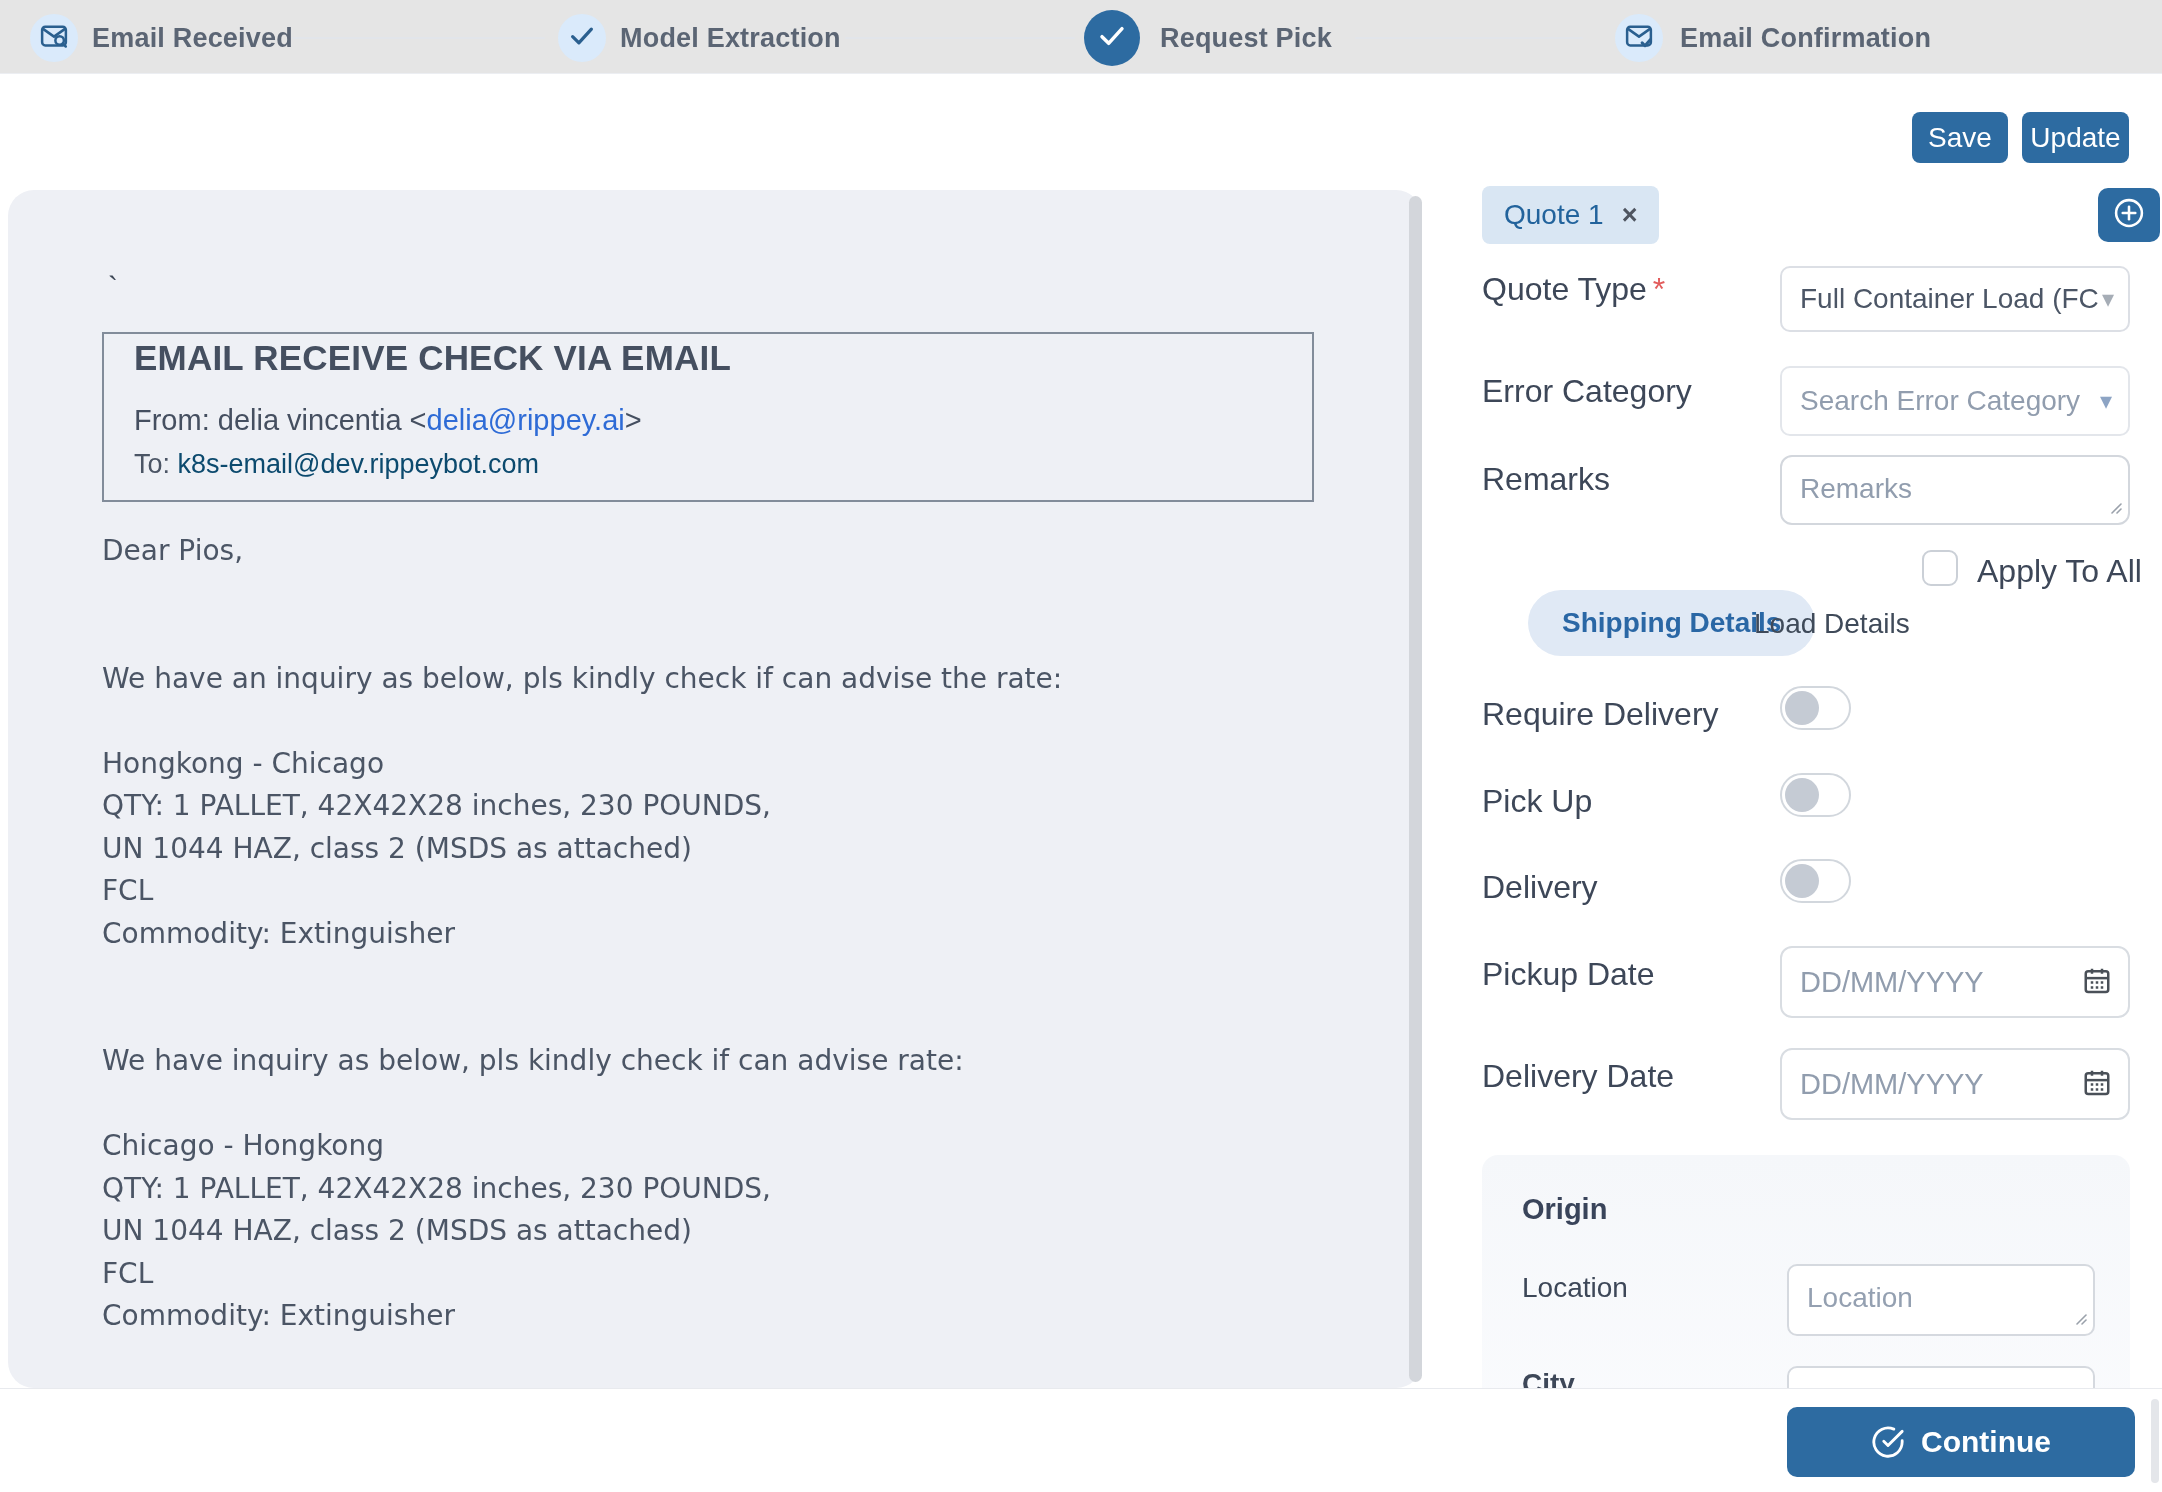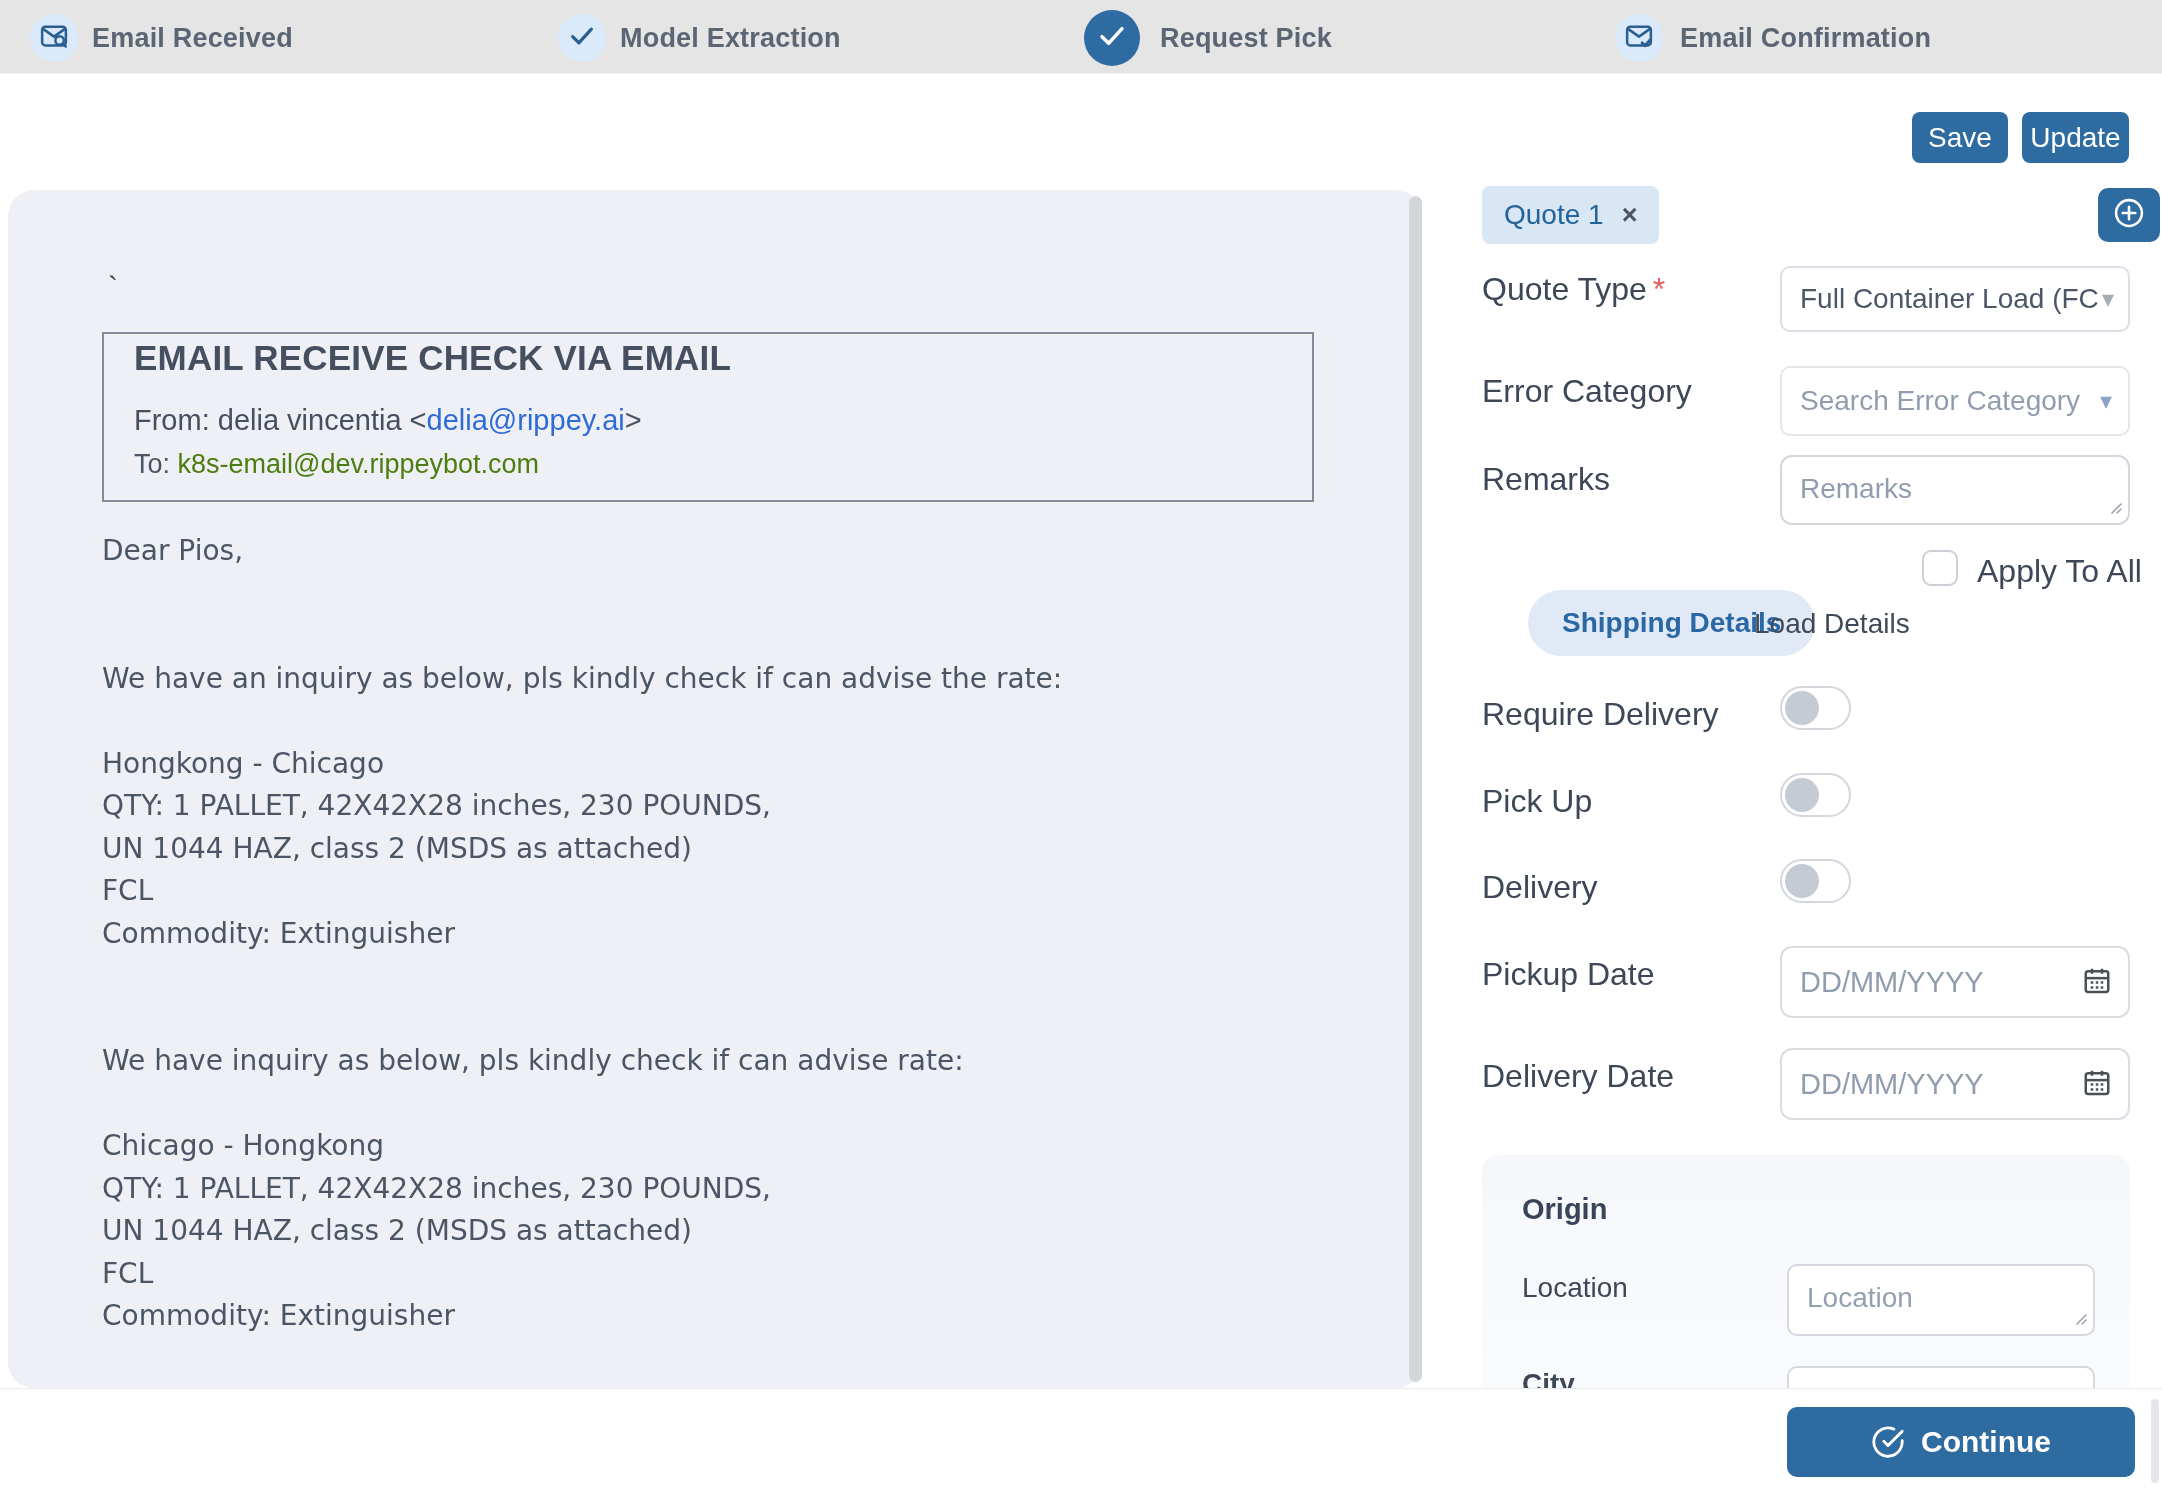--- a/index.html
+++ b/index.html
@@ -20,21 +20,21 @@
   .btn-update { position:absolute; left:2022px; top:112px; width:107px; height:51px; }
 
   
   .email-panel { position:absolute; left:8px; top:190px; width:1414px; height:1198px; background:#eef0f5; border-radius:26px; }
   .stray-char { position:absolute; left:100px; top:80px; font-size:30px; color:#3d4756; }
   .email-header-box { position:absolute; left:94px; top:142px; width:1212px; height:170px; border:2px solid #828c9a; padding:4px 30px; }
   .email-subject { font-size:35px; font-weight:700; color:#454f60; letter-spacing:.2px; }
   .email-from { margin-top:26px; font-size:29px; font-weight:400; color:#454f60; }
   .email-from .mail-link { color:#2e6bd6; }
   .email-to { margin-top:12px; font-size:27px; color:#4b5565; }
-  .email-to .mail-link { color:#4d7c0f; }
+  .email-to .mail-link { color:#0c4a6e; }
   .email-body { position:absolute; left:94px; top:340px; width:1230px; font-family:"DejaVu Sans", sans-serif; font-size:28px; color:#4b5565; }
   .email-body .line { height:42.5px; line-height:42.5px; white-space:nowrap; }
   .panel-scrollbar { position:absolute; left:1401px; top:6px; width:13px; height:1186px; background:#d3d6db; border-radius:7px; }
 
   
   .quote-pill { position:absolute; left:1482px; top:186px; height:58px; padding:0 22px; background:#d9e6f3; border-radius:8px; display:flex; align-items:center; gap:18px; }
   .quote-pill .qp-label { font-size:28px; color:#22639c; }
   .quote-pill .qp-close { font-size:27px; font-weight:700; color:#4f5560; cursor:pointer; }
   .btn-add { position:absolute; left:2098px; top:188px; width:62px; height:54px; border-radius:10px; background:#2d6ba1; display:flex; align-items:center; justify-content:center; cursor:pointer; }
 

